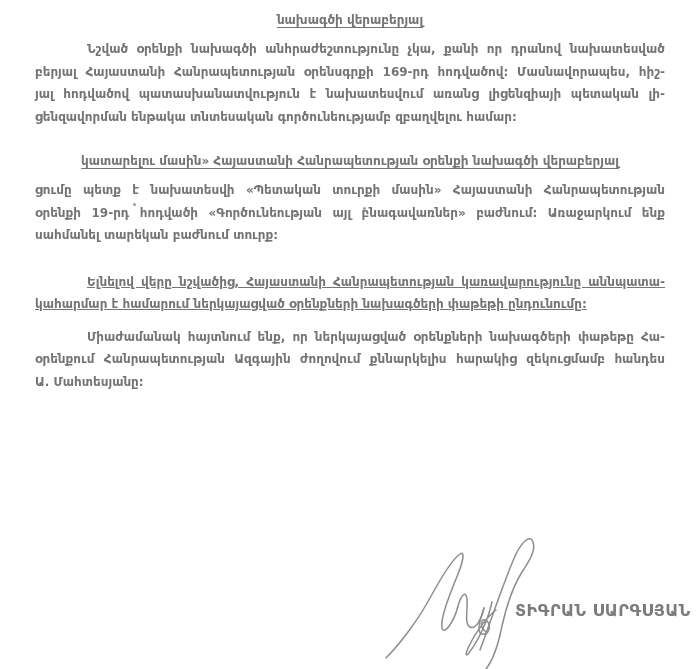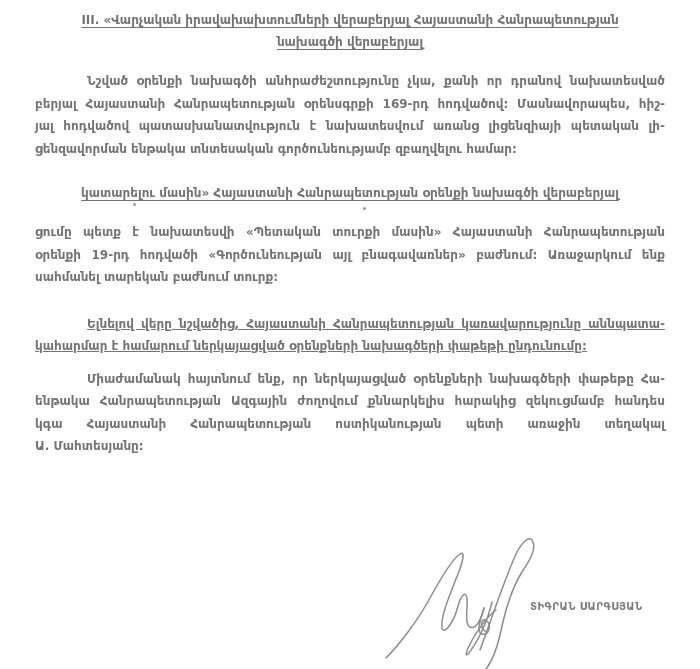--- a/index.html
+++ b/index.html
@@ -13,21 +13,21 @@
     color: #747474;
     -webkit-font-smoothing: antialiased;
   }
   .doc { padding: 9px 35px 0 35px; }
   .line {
     font-size: 12px;
     line-height: 22.5px;
     min-height: 22.5px;
   }
   .section { margin: 0; }
-  .section + .section { margin-top: 17px; }
+  .section + .section { margin-top: 7px; }
   .doc .section:nth-child(3) { margin-top: 22px; }
   .doc .section:nth-child(5) { margin-top: 24px; text-decoration: underline; }
   .doc .section:nth-child(6) { margin-top: 10px; }
   .heading .line {
     line-height: 22px;
     min-height: 22px;
     text-align: center;
     text-decoration: underline;
     text-underline-offset: 3px;
     text-decoration-thickness: 1px;
@@ -36,41 +36,40 @@
   .paragraph .line.first { text-indent: 52px; }
   .paragraph .line.last { text-align-last: left; }
   .sig {
     position: absolute;
     left: 330px; top: 528px;
     width: 215px; height: 141px;
   }
   .sig svg { width: 100%; height: 100%; display: block; }
   .sig-name {
     position: absolute;
-    left: 530px; top: 601px;
-    font-size: 10px;
+    left: 515px; top: 601px;
+    font-size: 16px;
     letter-spacing: 0.5px;
     color: #7c7c7c;
     white-space: nowrap;
   }
   .noise {
     position: absolute;
     width: 3px; height: 3px;
     border-radius: 50%;
     background: #9a9a9a;
   }
   .noise.n1 { left: 133px; top: 203px; }
   .noise.n2 { left: 363px; top: 207px; }
 </style>
 </head>
 <body>
 
 <div class="doc">
     <div class="section heading">
-      <div class="line first">III. «Վարչական իրավախախտումների վերաբերյալ Հայաստանի Հանրապետության</div>
       <div class="line last">նախագծի վերաբերյալ</div>
     </div>
     <div class="section paragraph">
       <div class="line first">Նշված օրենքի նախագծի անհրաժեշտությունը չկա, քանի որ դրանով նախատեսված</div>
       <div class="line">բերյալ Հայաստանի Հանրապետության օրենսգրքի 169-րդ հոդվածով: Մասնավորապես, հիշ-</div>
       <div class="line">յալ հոդվածով պատասխանատվություն է նախատեսվում առանց լիցենզիայի պետական լի-</div>
       <div class="line last">ցենզավորման ենթակա տնտեսական գործունեությամբ զբաղվելու համար:</div>
     </div>
     <div class="section heading">
       <div class="line last">կատարելու մասին» Հայաստանի Հանրապետության օրենքի նախագծի վերաբերյալ</div>
@@ -79,22 +78,21 @@
       <div class="line">ցումը պետք է նախատեսվի «Պետական տուրքի մասին» Հայաստանի Հանրապետության</div>
       <div class="line">օրենքի 19-րդ հոդվածի «Գործունեության այլ բնագավառներ» բաժնում: Առաջարկում ենք</div>
       <div class="line last">սահմանել տարեկան բաժնում տուրք:</div>
     </div>
     <div class="section paragraph">
       <div class="line first">Ելնելով վերը նշվածից, Հայաստանի Հանրապետության կառավարությունը աննպատա-</div>
       <div class="line last">կահարմար է համարում ներկայացված օրենքների նախագծերի փաթեթի ընդունումը:</div>
     </div>
     <div class="section paragraph">
       <div class="line first">Միաժամանակ հայտնում ենք, որ ներկայացված օրենքների նախագծերի փաթեթը Հա-</div>
-      <div class="line">ենթակա Հանրապետության Ազգային ժողովում քննարկելիս հարակից զեկուցմամբ հանդես</div>
-      <div class="line">կգա Հայաստանի Հանրապետության ոստիկանության պետի առաջին տեղակալ</div>
+      <div class="line">օրենքում Հանրապետության Ազգային ժողովում քննարկելիս հարակից զեկուցմամբ հանդես</div>
       <div class="line last">Ա. Մահտեսյանը:</div>
     </div>
   </div>
 
 <div class="sig">
   <svg viewBox="0 0 215 141" fill="none" stroke="#8d8d8d" stroke-width="1.5" stroke-linecap="round">
     <path d="M56,130 C70,116 88,92 100,70 C112,48 124,30 130,26 C136,22 132,36 128,46 C120,66 110,90 112,100 C114,108 124,94 128,78 C131,67 136,62 137,71 C138,82 134,96 140,99 C146,102 152,90 154,80"></path>
     <path d="M154,80 C150,92 146,104 152,106 C158,108 162,98 157,93 C152,88 148,98 156,104"></path>
     <path d="M162,74 C158,92 148,114 138,126 C135,129 136,124 139,118 C146,103 158,88 166,82"></path>
     <path d="M150,122 C160,96 174,52 186,26 C192,14 200,6 203,14 C206,22 200,32 192,44 C182,60 176,80 172,98 C168,118 163,132 156,141"></path>

